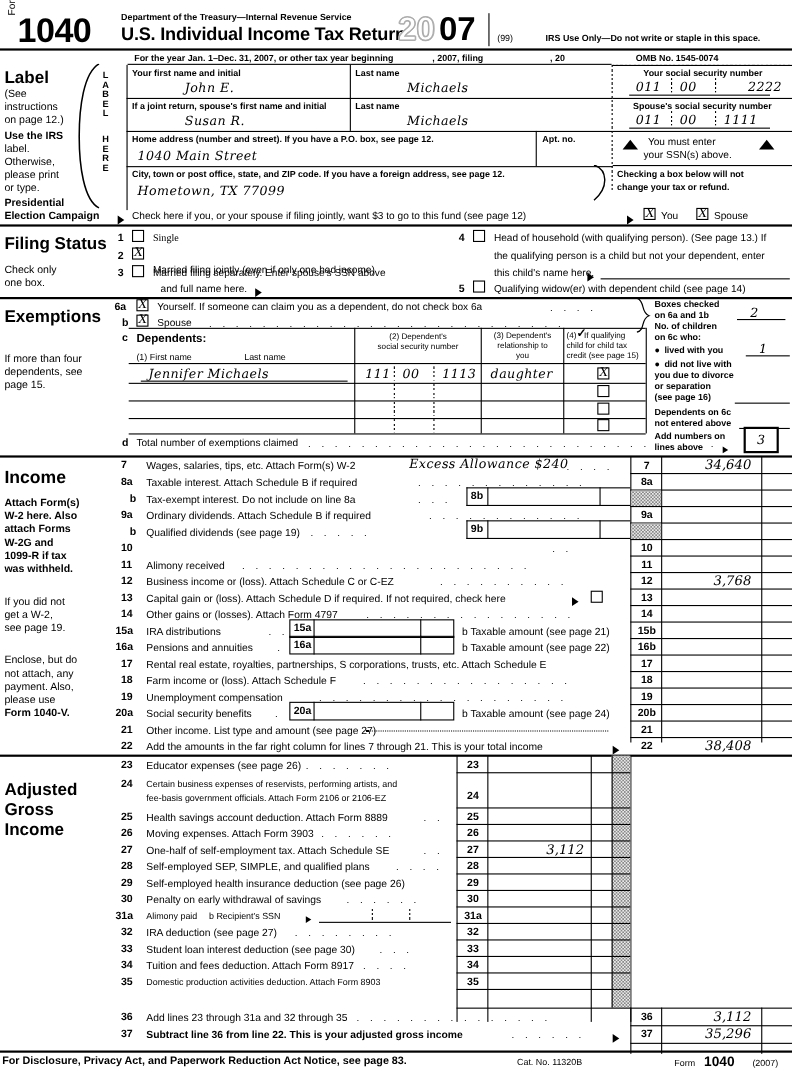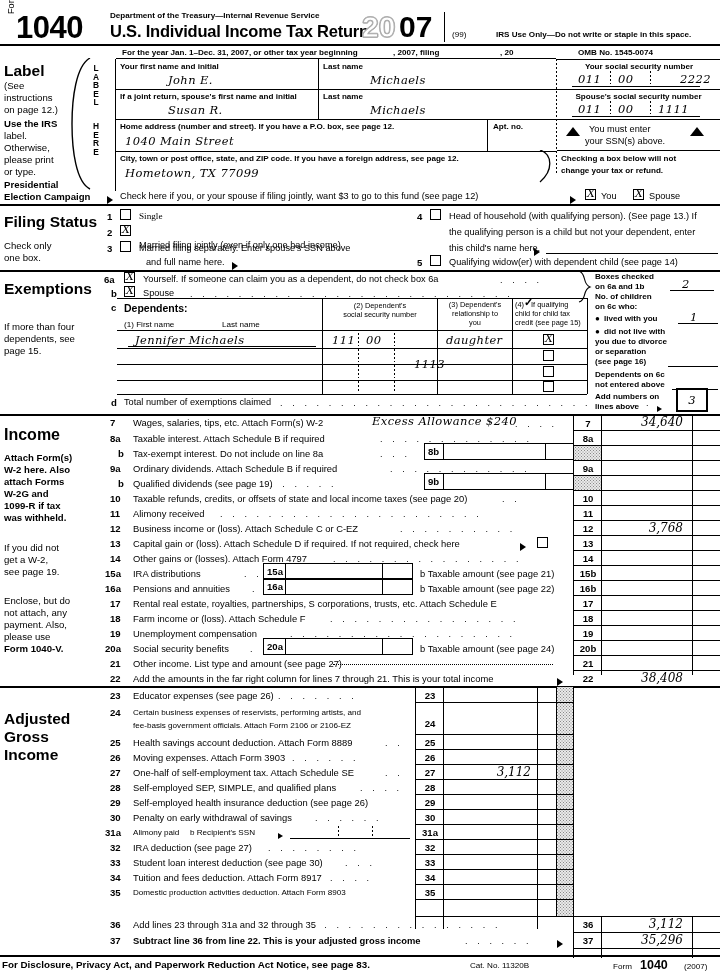--- a/index.html
+++ b/index.html
@@ -285,21 +285,21 @@
   <div class="abs xsm ctr" style="left:439px; top:318px; width:72px;">you</div>
   <div class="abs xsm" style="left:515px; top:300px;">(4)</div>
   <div class="abs xsm" style="left:531px; top:300px;">If qualifying</div>
   <div class="abs xsm" style="left:515px; top:309px;">child for child tax</div>
   <div class="abs xsm" style="left:515px; top:318px;">credit (see page 15)</div>
   <div class="abs" style="left:524px; top:296px; font-size:11px; font-weight:bold;">✓</div>
 
   <div class="abs hand" style="left:135px; top:333px;">Jennifer Michaels</div>
   <div class="abs hand" style="left:332px; top:333px;">111</div>
   <div class="abs hand" style="left:366px; top:333px;">00</div>
-  <div class="abs hand" style="left:414px; top:333px;margin-top:24px;">1113</div>
+  <div class="abs hand" style="left:402px; top:333px;">1113</div>
   <div class="abs hand" style="left:446px; top:333px;">daughter</div>
   <div class="cbox" style="left:543px; top:334px;">
     <span class="x">X</span>
   </div>
   <div class="hr" style="left:128px; top:346px; width:188px;"></div>
   <div class="abs" style="left:358px; top:333px; width:1px; height:13px; background:repeating-linear-gradient(180deg,#000 0 2px,transparent 2px 4px);"></div>
   <div class="abs" style="left:394px; top:333px; width:1px; height:13px; background:repeating-linear-gradient(180deg,#000 0 2px,transparent 2px 4px);"></div>
 
   <div class="cbox" style="left:543px; top:350px;">
     <span class="x"></span>
@@ -424,21 +424,20 @@
 
   <div class="abs lineno" style="left:118px; top:478px;">b</div>
   <div class="abs rowlbl" style="left:133px; top:478px;">Qualified dividends (see page 19)</div>
   <div class="abs dots" style="left:270px; top:479px;">. . . . . .</div>
   <div class="abs" style="left:424px; top:473px; width:149px; height:17px; border-top:1px solid #000; border-bottom:1px solid #000; border-left:1px solid #000;"></div>
   <div class="vr" style="left:443px; top:473px; height:17px;"></div>
   <div class="vr" style="left:545px; top:473px; height:17px;"></div>
   <div class="abs lineno" style="left:428px; top:476px;">9b</div>
 
   <div class="abs lineno" style="left:110px; top:493px;">10</div>
-  <div class="abs rowlbl" style="left:133px; top:493px;">Taxable refunds, credits, or offsets of state and local income taxes (see page 20)</div>
   <div class="abs dots" style="left:502px; top:494px;">. .</div>
   <div class="abs lineno ctr" style="left:575px; top:493px; width:26px;">10</div>
   <div class="abs amt rt" style="left:603px; top:491px; width:80px;"></div>
 
   <div class="abs lineno" style="left:110px; top:508px;">11</div>
   <div class="abs rowlbl" style="left:133px; top:508px;">Alimony received</div>
   <div class="abs dots" style="left:220px; top:509px;">. . . . . . . . . . . . . . . . . . . . . .</div>
   <div class="abs lineno ctr" style="left:575px; top:508px; width:26px;">11</div>
   <div class="abs amt rt" style="left:603px; top:506px; width:80px;"></div>
 

